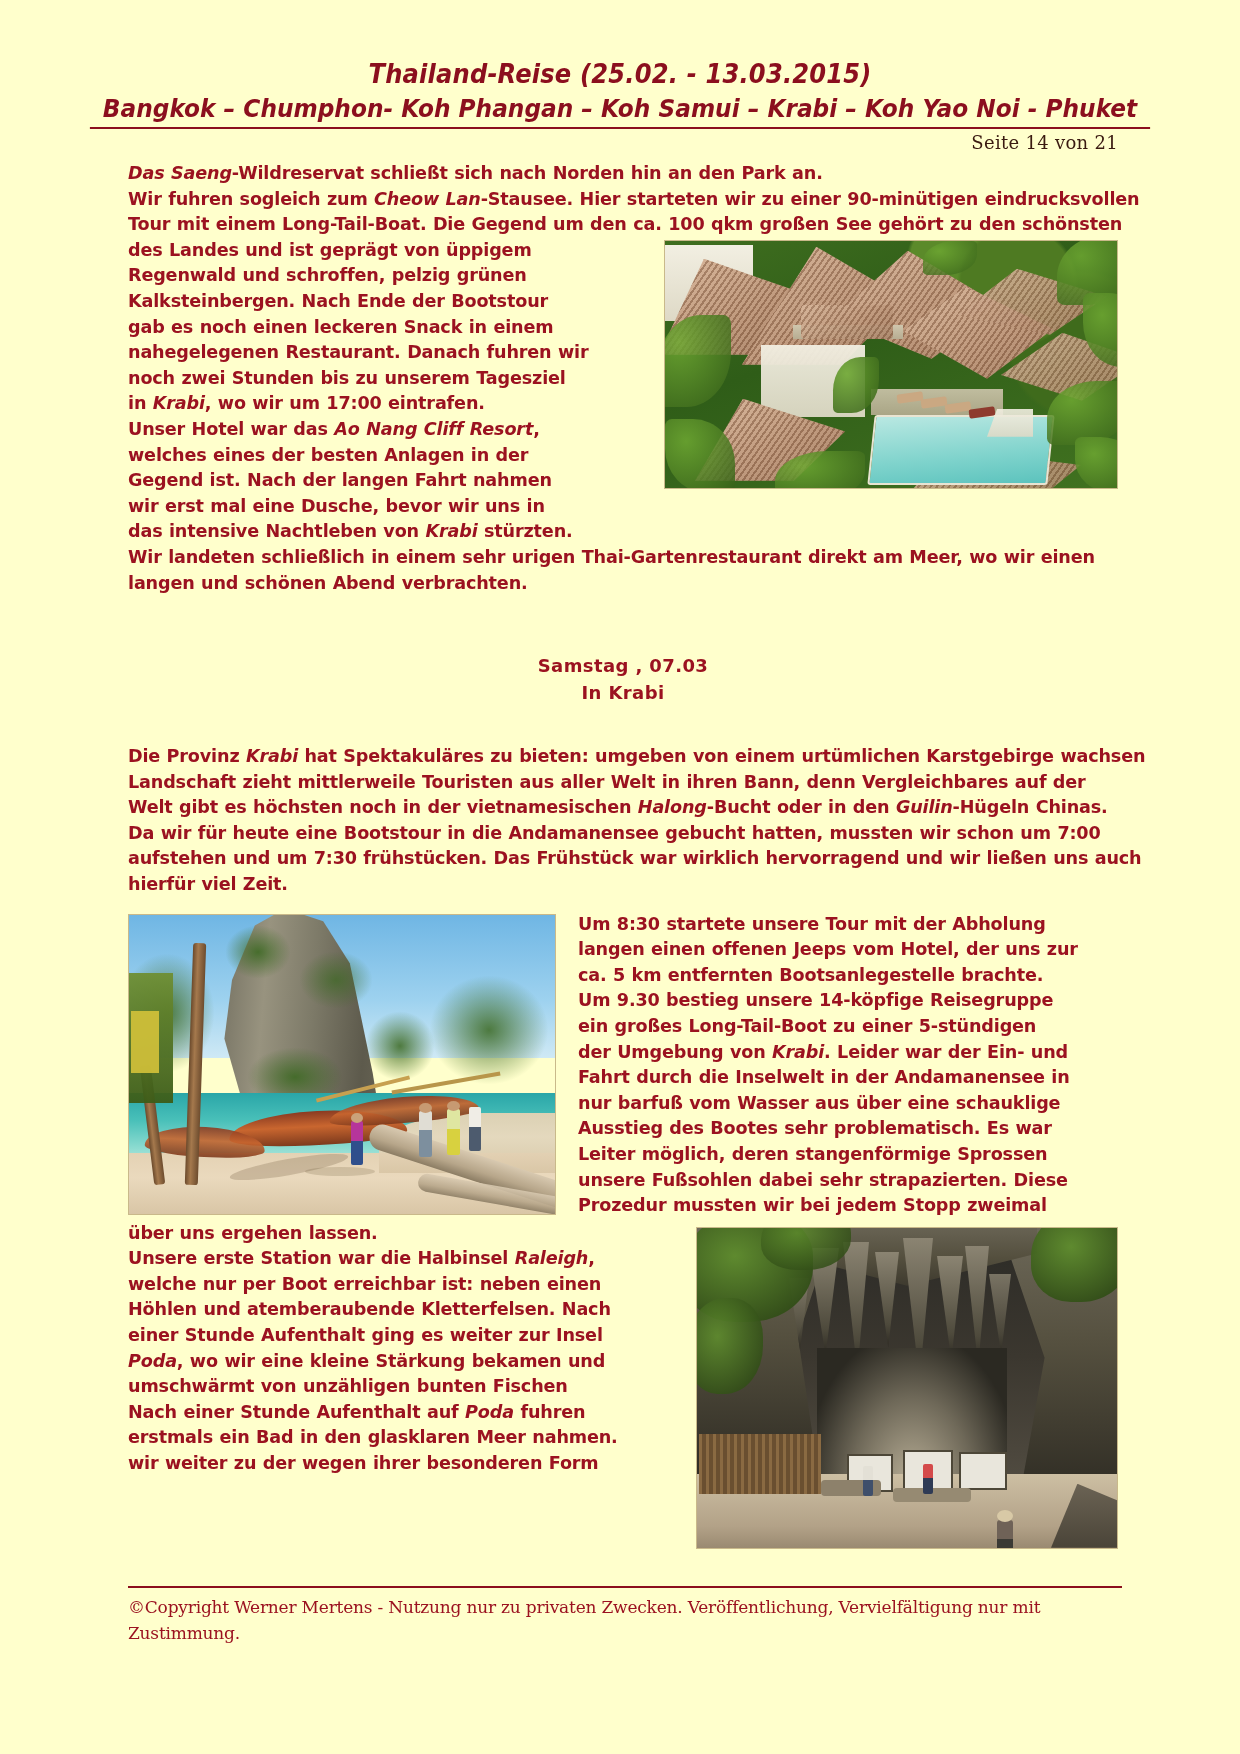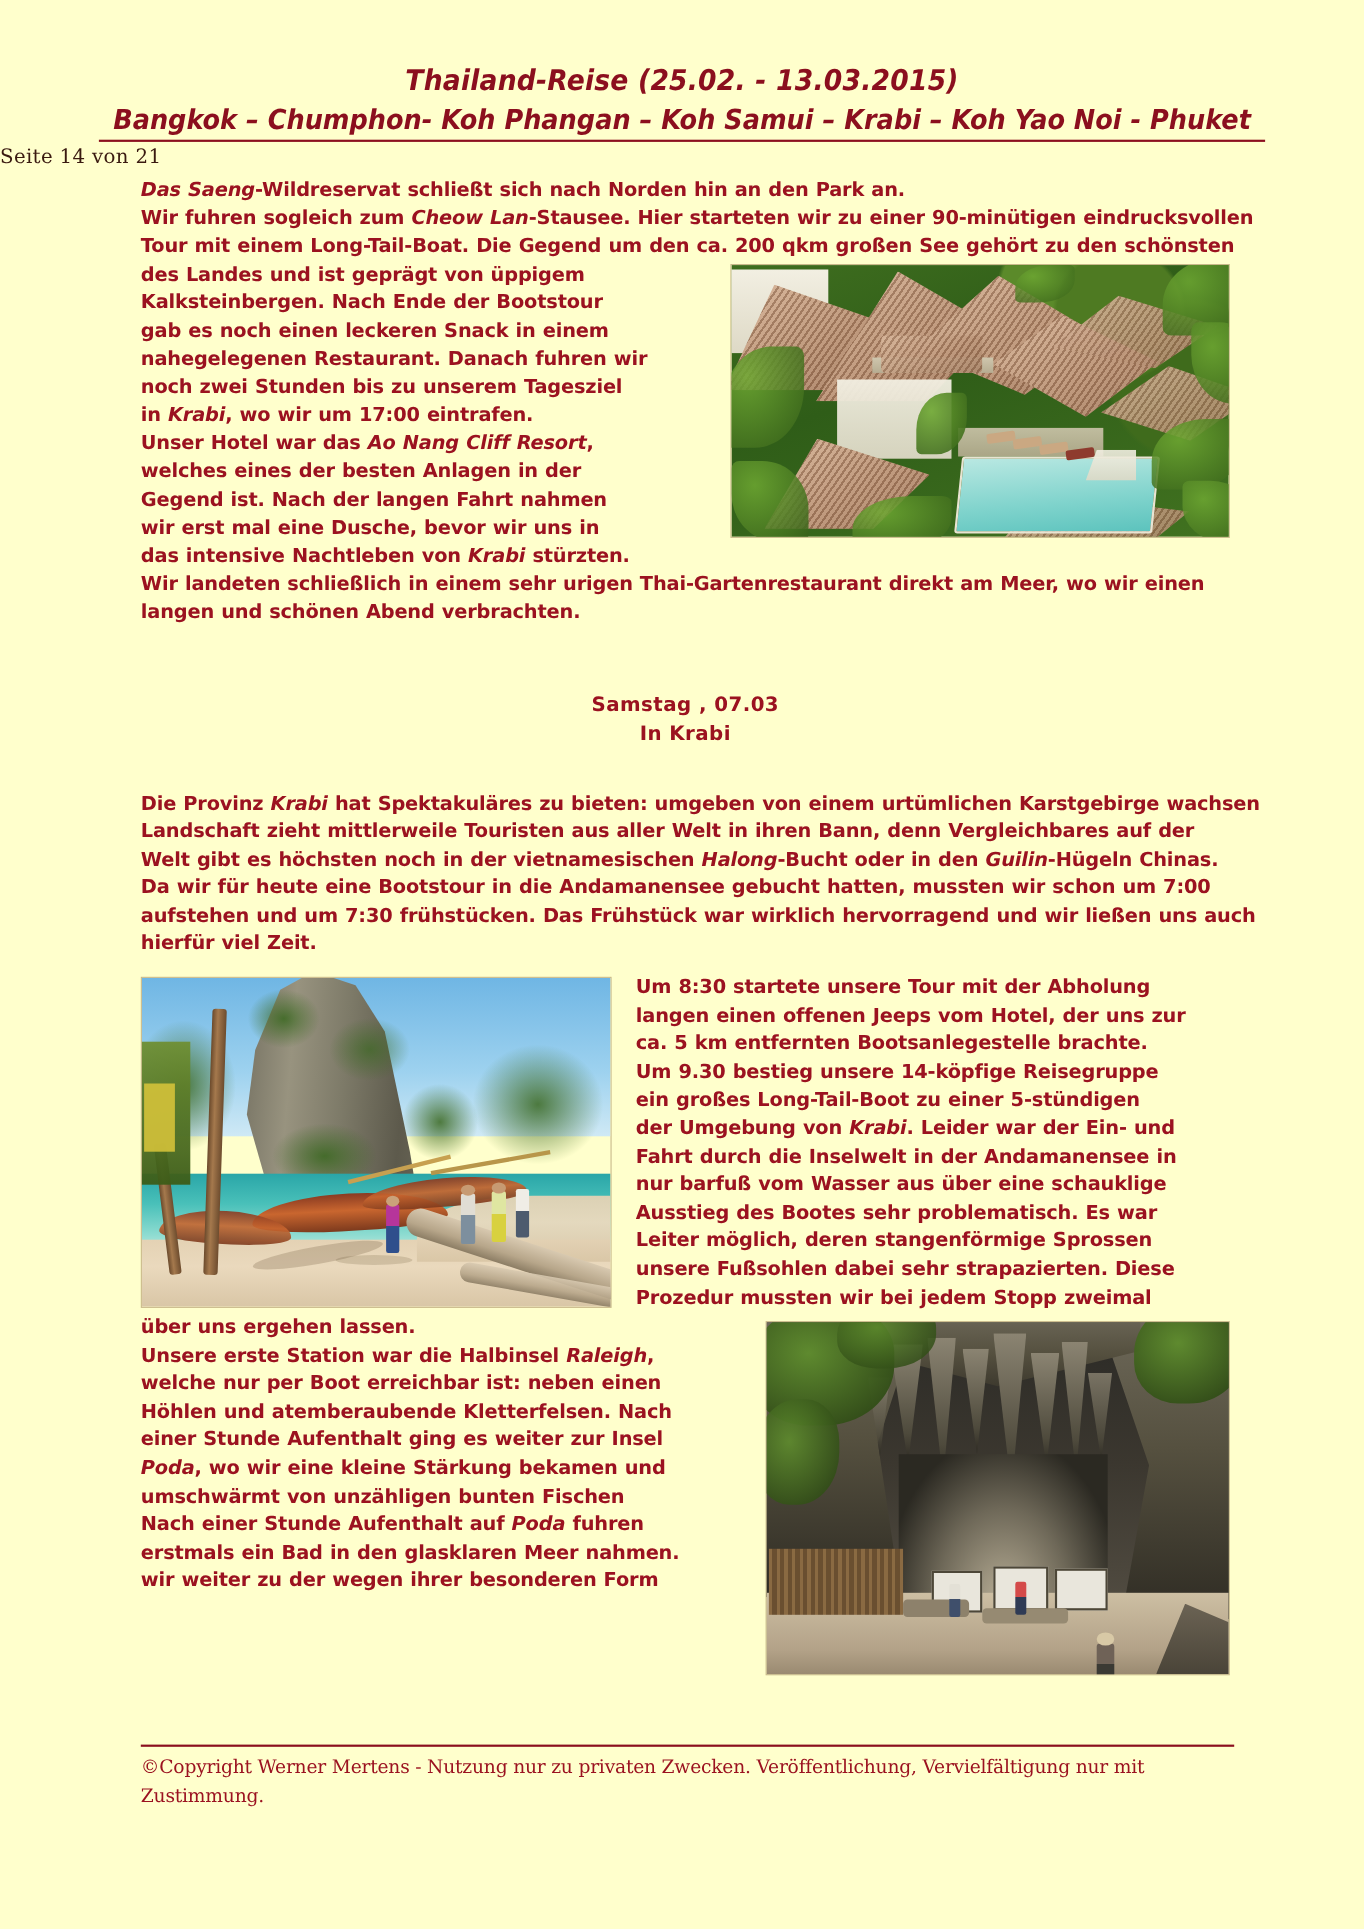--- a/index.html
+++ b/index.html
@@ -47,20 +47,21 @@
     line-height: 1.3;
     margin-top: 2px;
     transform: scaleX(0.93);
   }
   .hdr-sub-inner {
     display: inline-block;
     border-bottom: 2px solid #8b0f1e;
     padding: 0 14px 2px 14px;
   }
   .page-num {
+    text-align: right;
     font-family: "DejaVu Serif", serif;
     font-size: 18px;
     color: #3a1a10;
     padding-right: 122px;
     margin-top: 3px;
     letter-spacing: 0.3px;
   }
 
   
   .content {
@@ -284,21 +285,21 @@
     <div class="hdr-title">Thailand-Reise (25.02.  -  13.03.2015)</div>
     <div class="hdr-sub"><span class="hdr-sub-inner">Bangkok – Chumphon- Koh Phangan – Koh Samui – Krabi – Koh Yao Noi - Phuket</span></div>
   </div>
   <div class="page-num">Seite 14 von  21</div>
 
   <div class="content">
 
     <div class="txt block-lead">
       <div class="line"><i>Das Saeng</i><span>-Wildreservat schließt sich nach Norden hin an den Park an.</span></div>
       <div class="line"><span>Wir fuhren sogleich zum </span><i>Cheow Lan</i><span>-Stausee. Hier starteten wir zu einer 90-minütigen eindrucksvollen</span></div>
-      <div class="line">Tour mit einem Long-Tail-Boat. Die Gegend um den ca. 200 qkm großen See gehört zu den schönsten</div>
+      <div class="line">Tour mit einem Long-Tail-Boat. Die Gegend um den ca. 100 qkm großen See gehört zu den schönsten</div>
     </div>
 
     <div class="img-hotel">
       <div class="ph resort-bg">
         <div class="wall" style="left:-2px;  top:4px;   width:90px;  height:76px;"></div>
         <div class="roof" style="left:-6px;  top:18px;  width:150px; height:96px; clip-path:polygon(0 100%,30% 0,100% 38%,60% 100%);"></div>
         <div class="roof" style="left:62px;  top:6px;   width:186px; height:118px; clip-path:polygon(8% 100%,48% 0,96% 44%,62% 100%);"></div>
         <div class="roof" style="left:168px; top:10px;  width:170px; height:108px; clip-path:polygon(0 62%,44% 0,100% 52%,58% 100%);"></div>
         <div class="roof" style="left:238px; top:46px;  width:150px; height:92px;  clip-path:polygon(0 48%,42% 0,100% 46%,56% 100%);"></div>
         <div class="wall" style="left:96px;  top:104px; width:104px; height:72px; opacity:.95;"></div>
@@ -322,20 +323,21 @@
         <div class="leaf" style="left:-8px;  top:74px;  width:74px;  height:92px;"></div>
         <div class="leaf" style="left:0px;   top:178px; width:70px;  height:74px; border-radius:10% 60% 10% 60%;"></div>
         <div class="leaf" style="left:110px; top:210px; width:90px;  height:50px;"></div>
         <div class="leaf" style="left:168px; top:116px; width:46px;  height:56px; opacity:.9;"></div>
         <div class="leaf" style="left:258px; top:0px;   width:54px;  height:34px; opacity:.8;"></div>
       </div>
     </div>
 
     <div class="txt">
       <div class="line">des Landes und ist geprägt von üppigem</div>
+      <div class="line">Regenwald und schroffen, pelzig grünen</div>
       <div class="line">Kalksteinbergen. Nach Ende der Bootstour</div>
       <div class="line">gab es noch einen leckeren Snack in einem</div>
       <div class="line">nahegelegenen Restaurant. Danach fuhren wir</div>
       <div class="line">noch zwei Stunden bis zu unserem Tagesziel</div>
       <div class="line"><span>in </span><i>Krabi</i><span>, wo wir um 17:00 eintrafen.</span></div>
       <div class="line"><span>Unser Hotel war das </span><i>Ao Nang Cliff Resort</i><span>,</span></div>
       <div class="line">welches eines der besten Anlagen in der</div>
       <div class="line">Gegend ist. Nach der langen Fahrt nahmen</div>
       <div class="line">wir erst mal eine Dusche, bevor wir uns in</div>
       <div class="line"><span>das intensive Nachtleben von </span><i>Krabi</i><span> stürzten.</span></div>

